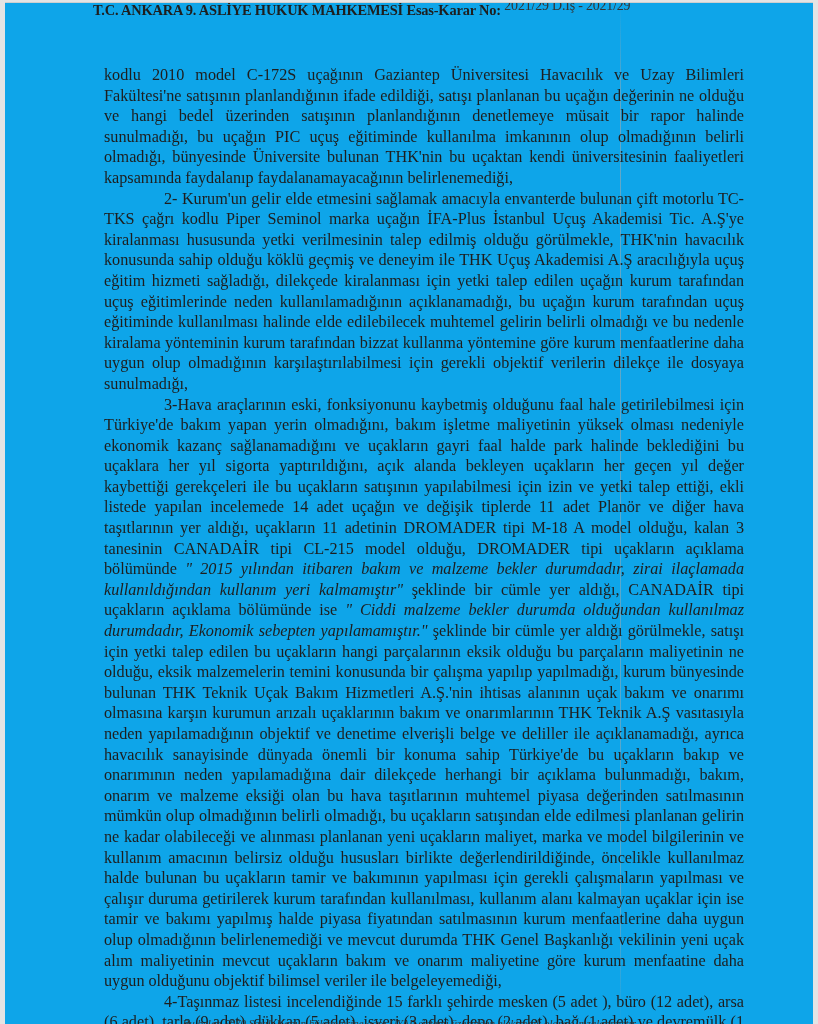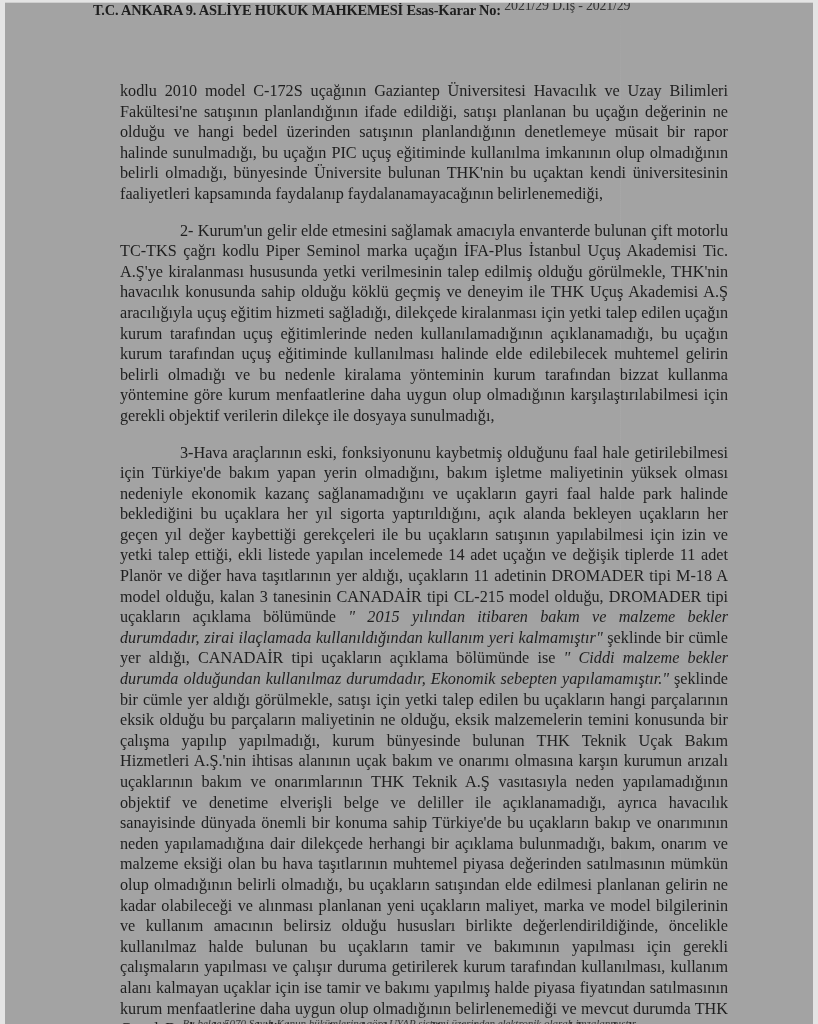--- a/index.html
+++ b/index.html
@@ -4,39 +4,39 @@
   <style>
     html, body { margin: 0; padding: 0; }
     body {
       width: 818px; height: 1024px; overflow: hidden;
       background: #e4e4e4;
       font-family: "Liberation Serif", "DejaVu Serif", serif;
       color: #1e1e1e;
     }
     .page {
       position: absolute; left: 5px; top: 2px; width: 808px; height: 1022px;
-      background: #a3a3a3;
+      background: #0ea5e9;
       border-top: 1px solid #cfcfcf;
       overflow: hidden;
     }
     .fold {
       position: absolute; left: 615px; top: 0; width: 1px; height: 1022px;
       background: linear-gradient(to bottom, rgba(180,180,180,0.0), rgba(170,170,170,0.55) 10%, rgba(170,170,170,0.45) 90%, rgba(180,180,180,0.0));
     }
     .header {
       position: absolute; left: 88px; top: -6px; width: 650px;
       font-weight: bold; font-size: 15.5px; letter-spacing: -0.2px;
       white-space: nowrap; transform: scaleX(0.93); transform-origin: left top;
     }
     .header .caseno { font-weight: normal; font-size: 15px; vertical-align: 5px; color: #333; }
     .body {
       position: absolute; left: 99px; top: 62px; width: 640px;
       font-size: 16.2px; line-height: 20.6px; text-align: justify;
     }
-    .body p { margin: 16px; }
+    .body p { margin: 0; }
     .body p.indent { text-indent: 60px; }
     .body em { font-style: italic; }
     .footer {
       position: absolute; left: 140px; top: 1014px; width: 530px;
       font-size: 11px; font-style: italic; text-align: center; color: #333;
       white-space: nowrap;
     }
   </style>
 </head>
 <body>

